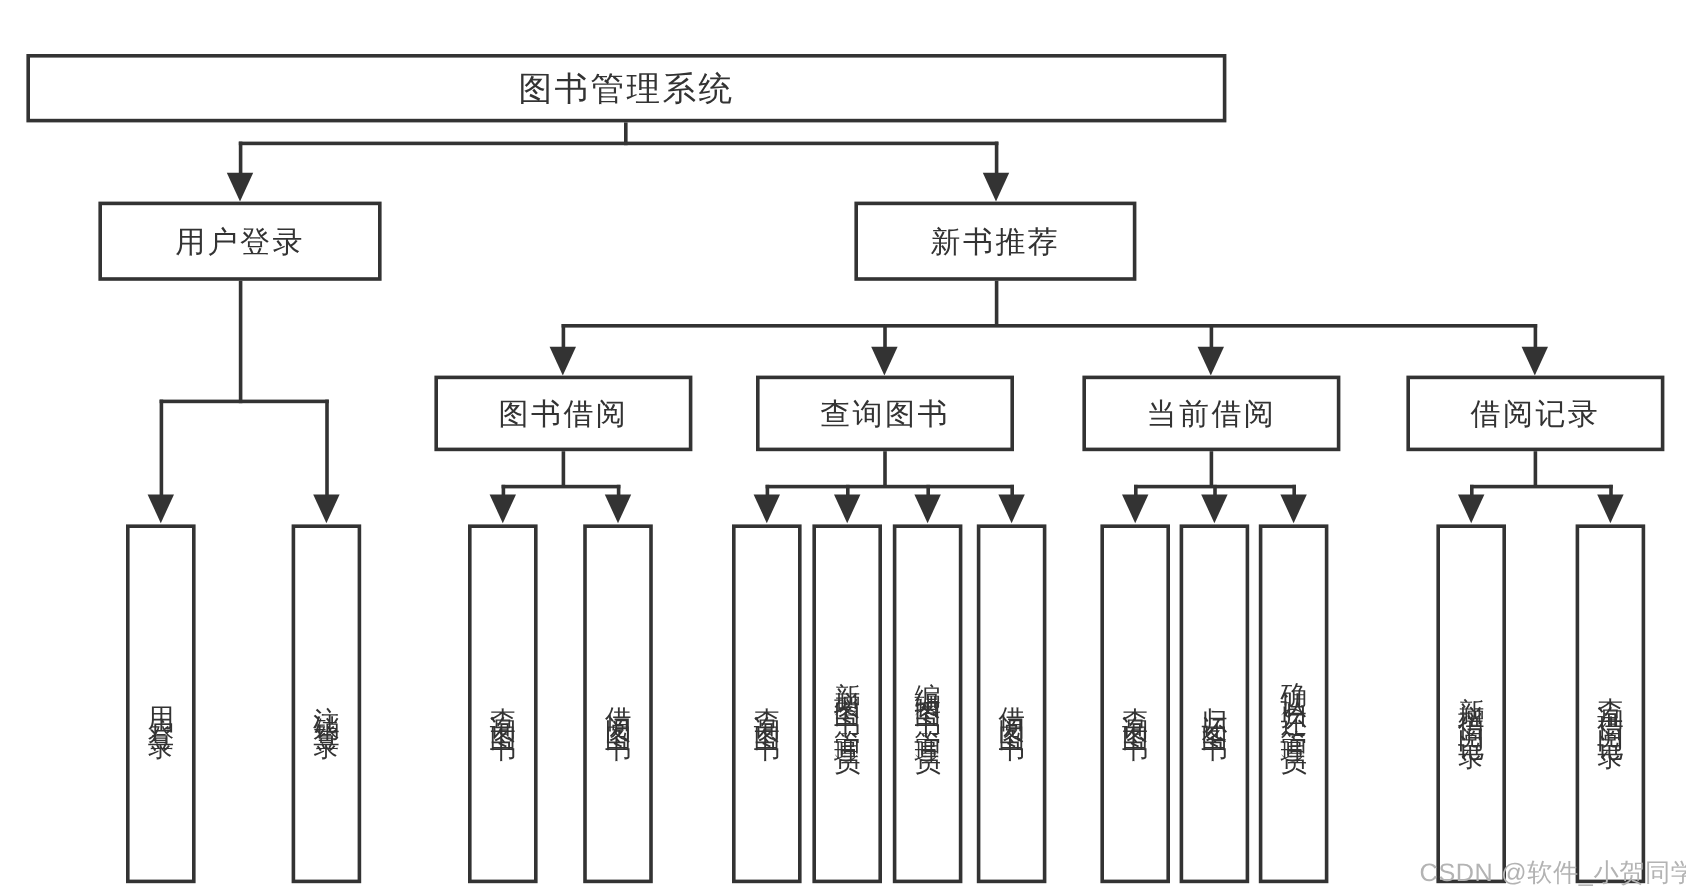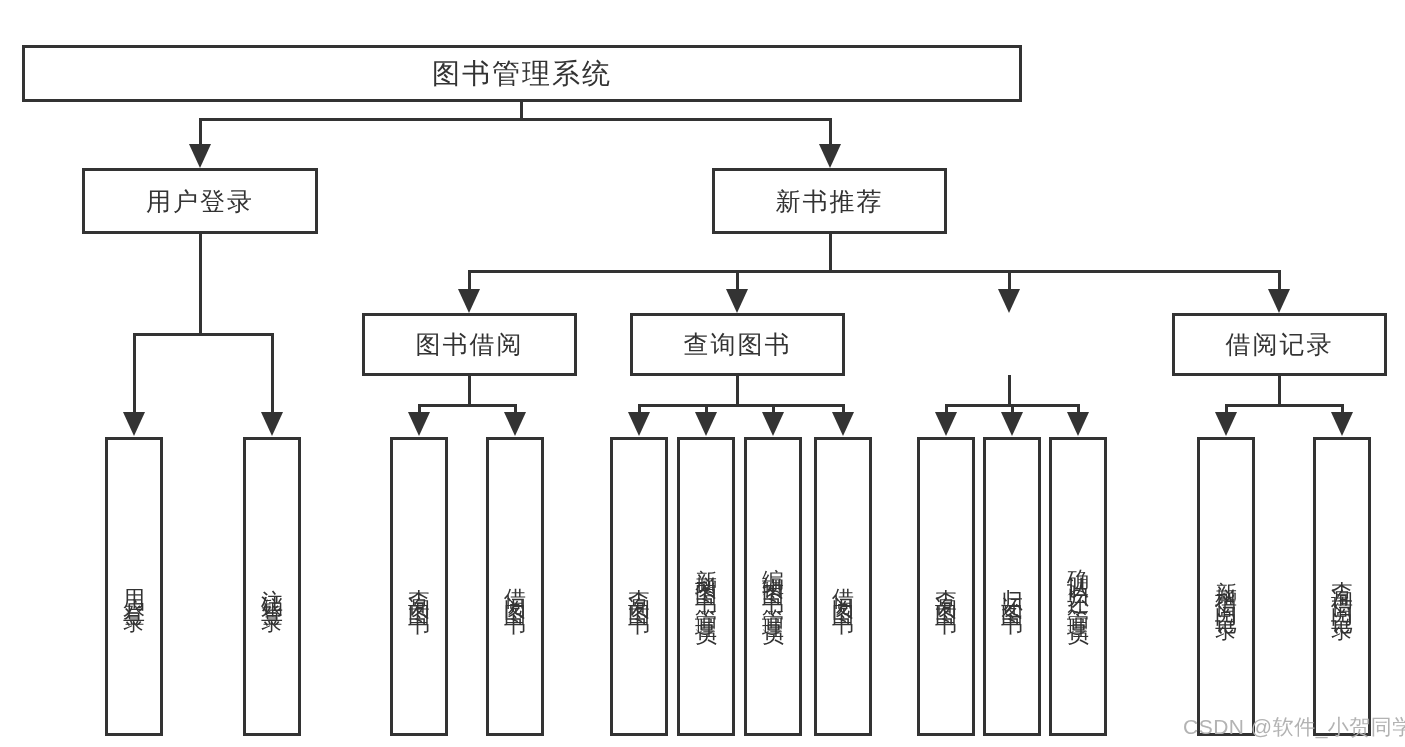--- a/index.html
+++ b/index.html
@@ -141,20 +141,23 @@
   <div class="box hbox" style="left:712px;top:168px;width:235px;height:66px">
     <span>新书推荐</span>
   </div>
 
   <div class="box hbox" style="left:362px;top:313px;width:215px;height:63px">
     <span>图书借阅</span>
   </div>
   <div class="box hbox" style="left:630px;top:313px;width:215px;height:63px">
     <span>查询图书</span>
   </div>
+  <div class="box hbox" style="left:902px;top:313px;width:215px;height:63px">
+    <span>当前借阅</span>
+  </div>
   <div class="box hbox" style="left:1172px;top:313px;width:215px;height:63px">
     <span>借阅记录</span>
   </div>
 
   <div class="box vbox" style="left:105px;top:437px;width:58px;height:299px">
     <span class="vtext">用户登录</span>
   </div>
   <div class="box vbox" style="left:243px;top:437px;width:58px;height:299px">
     <span class="vtext">注销登录</span>
   </div>

